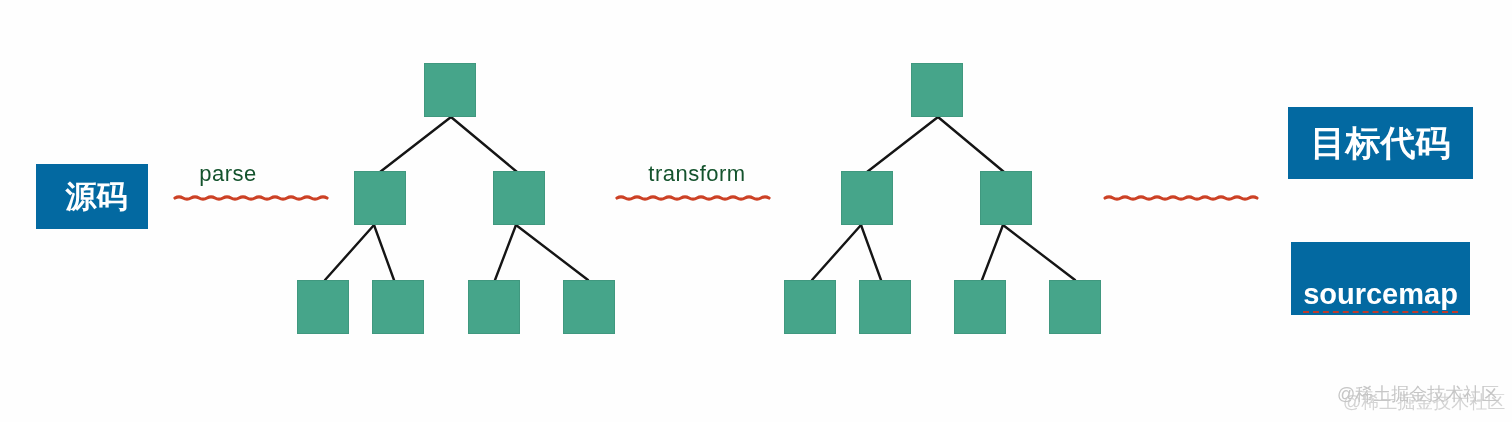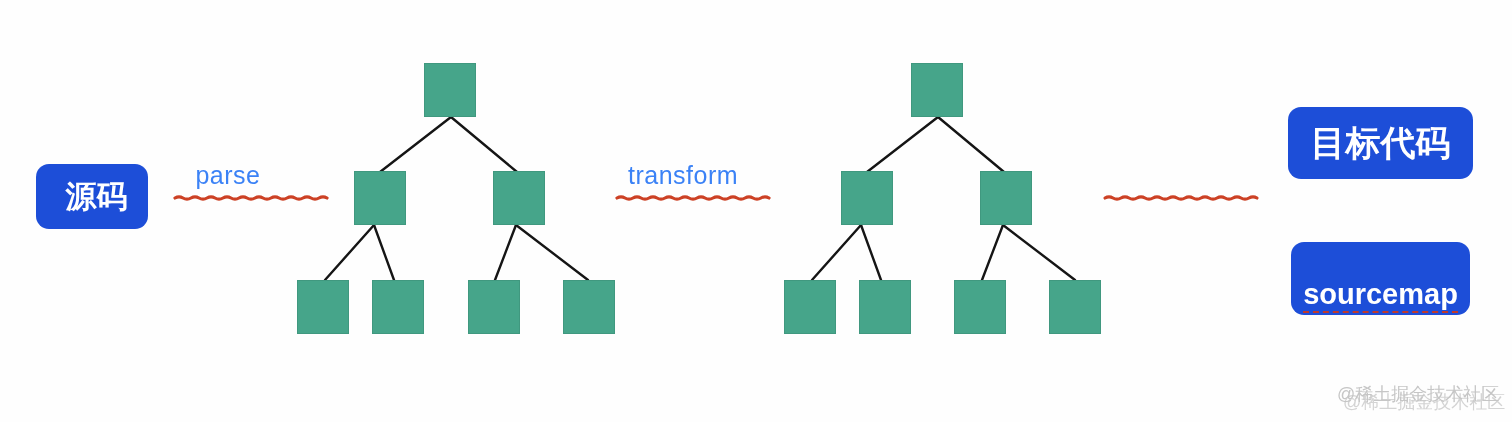--- a/index.html
+++ b/index.html
@@ -25,49 +25,48 @@
   .ast-node {
     position: absolute;
     width: 52px;
     height: 54px;
     background: #46a58a;
     border: 1px solid rgba(0,0,0,0.08);
     box-sizing: border-box;
   }
   .dark-box {
     position: absolute;
-    background: #1d4ed8;
+    background: #0369a1;
     color: #ffffff;
     display: flex;
     align-items: center;
     justify-content: center;
     font-weight: 700;
     box-sizing: border-box;
-    border-radius: 13px;
   }
   .box-source   { left: 36px;   top: 164px; width: 112px; height: 65px; font-size: 31px; padding-left: 9px; }
   .box-target   { left: 1288px; top: 107px; width: 185px; height: 72px; font-size: 35px; }
   .box-sourcemap{ left: 1291px; top: 242px; width: 179px; height: 73px; font-size: 29px; }
   .box-sourcemap .underlined {
     border-bottom: 2px dashed #c0392b;
     padding-bottom: 2px;
     line-height: 1;
     margin-top: 36px;
   }
   .step-label {
     position: absolute;
     top: 161px;
     width: 220px;
     text-align: center;
-    font-size: 25px;
-    color: #3b82f6;
+    font-size: 22px;
+    color: #14532d;
     letter-spacing: 0.5px;
   }
   .label-parse     { left: 118px; }
-  .label-transform { left: 573px; }
+  .label-transform { left: 587px; }
   .label-generate  { left: 1072px; }
   .watermark {
     position: absolute;
     left: 1332px;
     top: 382px;
     width: 180px;
     height: 38px;
     pointer-events: none;
   }
   .watermark span {

